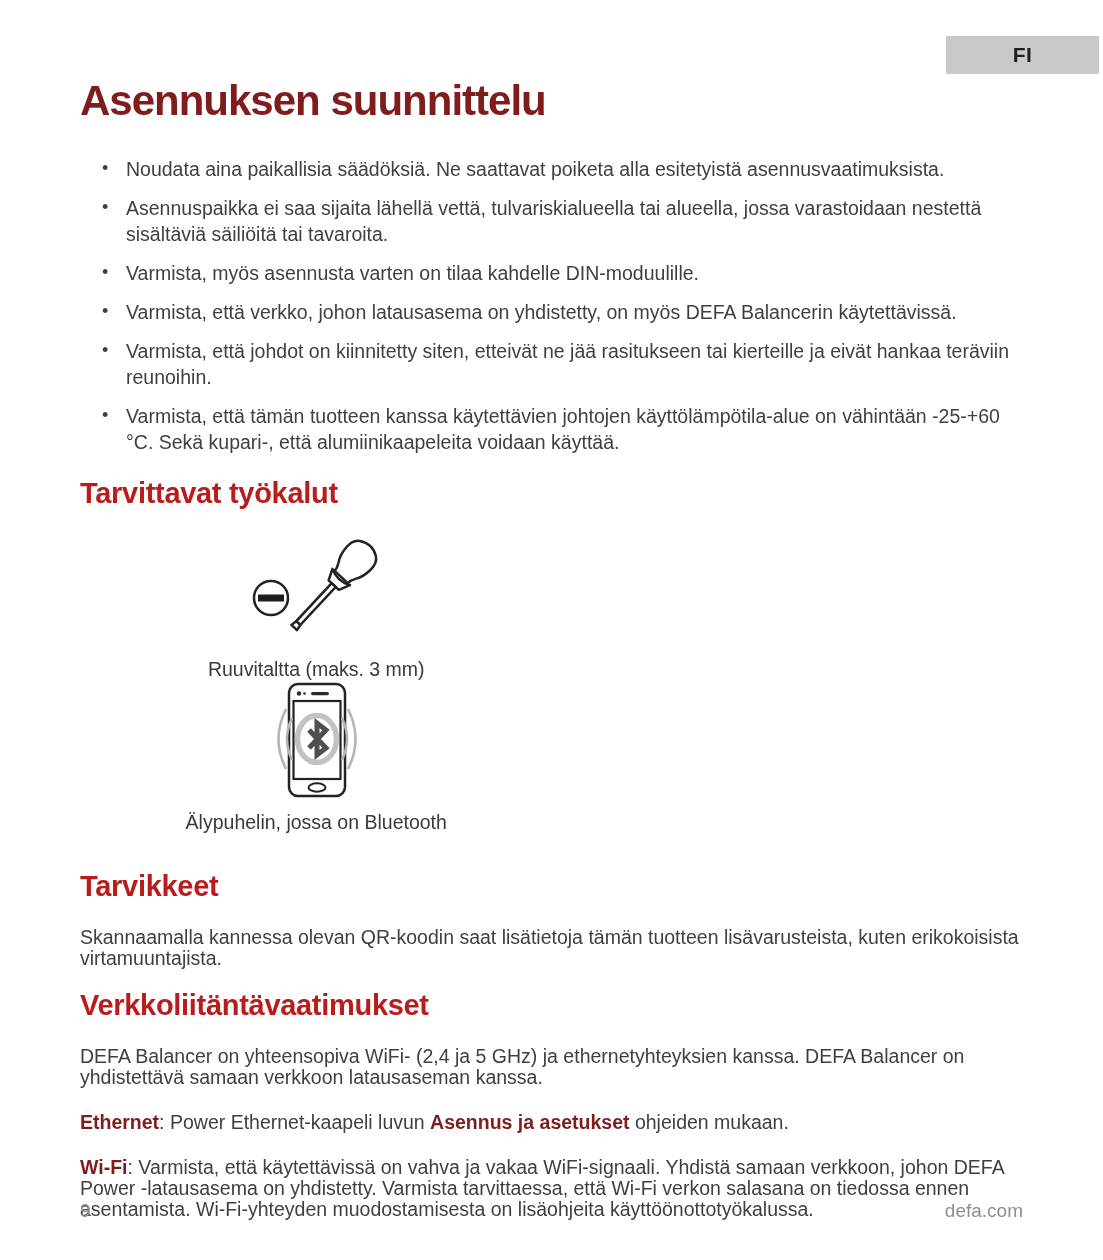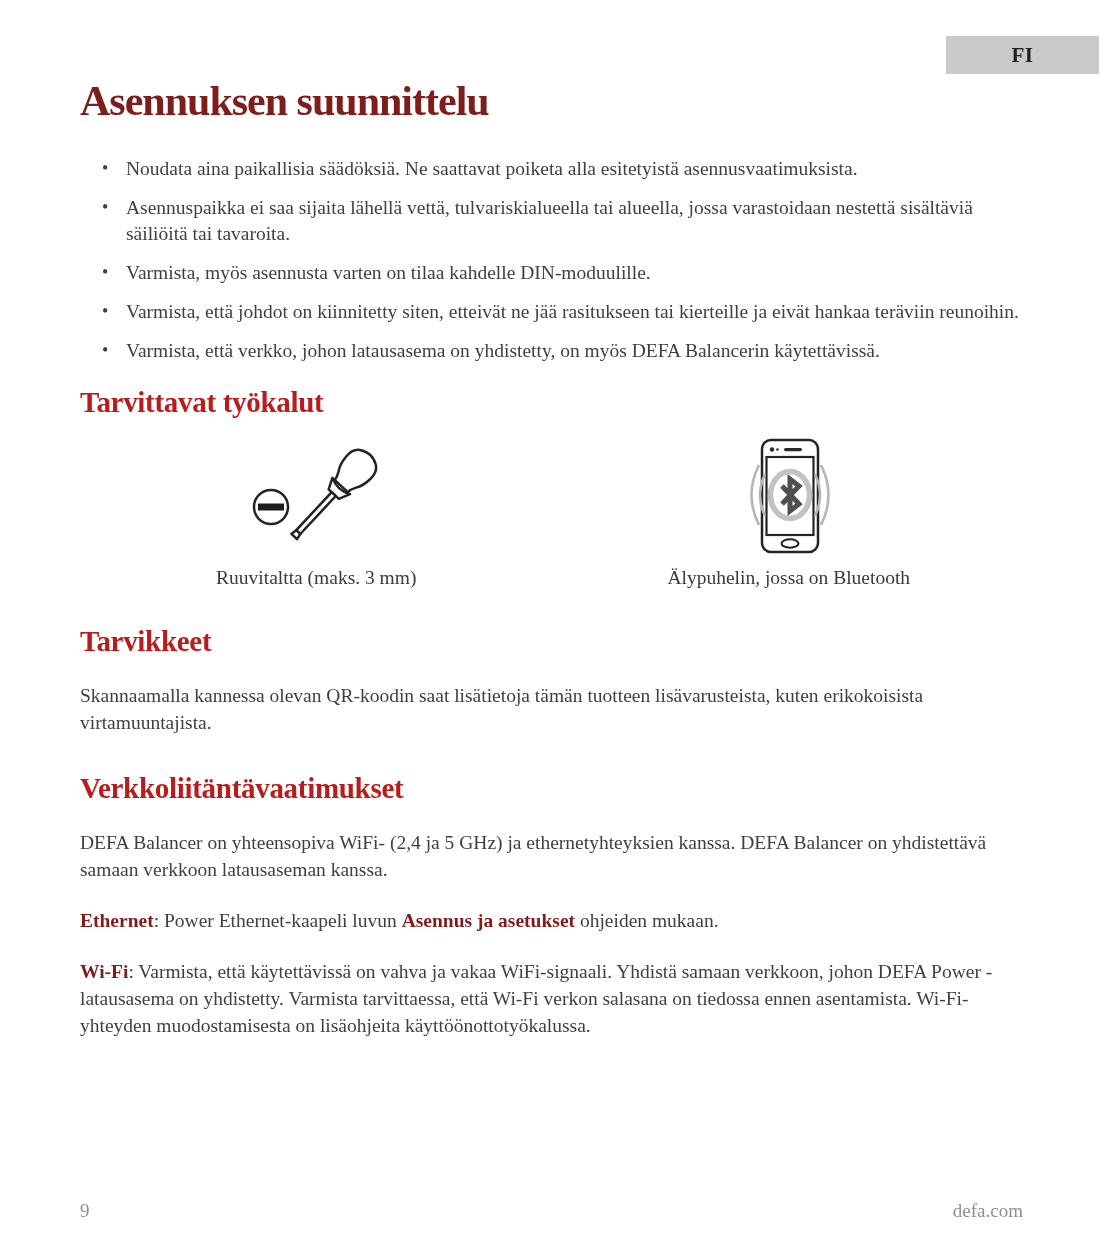--- a/index.html
+++ b/index.html
@@ -8,21 +8,20 @@
     background: #ffffff;
     font-family: "Liberation Sans", sans-serif;
     color: #3f3f3f;
   }
   .page {
     position: relative;
     width: 1103px;
     height: 1260px;
     background: #ffffff;
     overflow: hidden;
-    font-family: Liberation Serif, serif;
   }
   .lang-badge {
     position: absolute;
     top: 36px;
     right: 4px;
     width: 153px;
     height: 38px;
     background: #c9c9c9;
     display: flex;
     align-items: center;
@@ -63,20 +62,21 @@
     font-size: 29px;
     font-weight: 700;
     color: #b91c1c;
     letter-spacing: -0.3px;
   }
   .tools-heading { margin-top: 22px; }
   .tools-row {
     display: flex;
     width: 945px;
     margin-top: 18px;
+    flex-direction: column;
   }
   .tool {
     width: 50%;
     display: flex;
     flex-direction: column;
     align-items: center;
   }
   .tool-icon {
     height: 118px;
     display: flex;
@@ -86,26 +86,26 @@
   .tool-caption {
     margin-top: 12px;
     font-size: 19.5px;
     color: #3a3a3a;
     text-align: center;
   }
   .accessories-heading { margin-top: 36px; }
   p.body-text {
     margin-top: 24px;
     font-size: 19.5px;
-    line-height: 27px;
+    line-height: 21px;
     color: #3f3f3f;
     max-width: 950px;
   }
   p.body-text strong { font-weight: 700; color: #7f1d1d; }
-  .network-heading { margin-top: 36px; }
+  .network-heading { margin-top: 20px; }
   .footer {
     position: absolute;
     left: 80px;
     right: 80px;
     bottom: 38px;
     display: flex;
     justify-content: space-between;
     align-items: baseline;
     font-size: 19px;
     color: #8e8e8e;
@@ -122,22 +122,23 @@
   </div>
 
   <div class="content">
 
     <h1 class="page-title">Asennuksen suunnittelu</h1>
 
     <ul class="bullets">
       <li>Noudata aina paikallisia säädöksiä. Ne saattavat poiketa alla esitetyistä asennusvaatimuksista.</li>
       <li>Asennuspaikka ei saa sijaita lähellä vettä, tulvariskialueella tai alueella, jossa varastoidaan nestettä sisältäviä säiliöitä tai tavaroita.</li>
       <li>Varmista, myös asennusta varten on tilaa kahdelle DIN-moduulille.</li>
+      <li>Varmista, että verkko, johon latausasema on yhdistetty, on myös DEFA Balancerin käytettävissä.</li>
       <li>Varmista, että johdot on kiinnitetty siten, etteivät ne jää rasitukseen tai kierteille ja eivät hankaa teräviin reunoihin.</li>
-      <li>Varmista, että verkko, johon latausasema on yhdistetty, on myös DEFA Balancerin käytettävissä.</li>
+      <li>Varmista, että tämän tuotteen kanssa käytettävien johtojen käyttölämpötila-alue on vähintään -25-+60 °C. Sekä kupari-, että alumiinikaapeleita voidaan käyttää.</li>
     </ul>
 
     <h2 class="section-heading tools-heading">Tarvittavat työkalut</h2>
 
     <div class="tools-row">
 
       <div class="tool">
         <div class="tool-icon">
           <svg width="160" height="118" viewBox="0 0 160 118">
 

